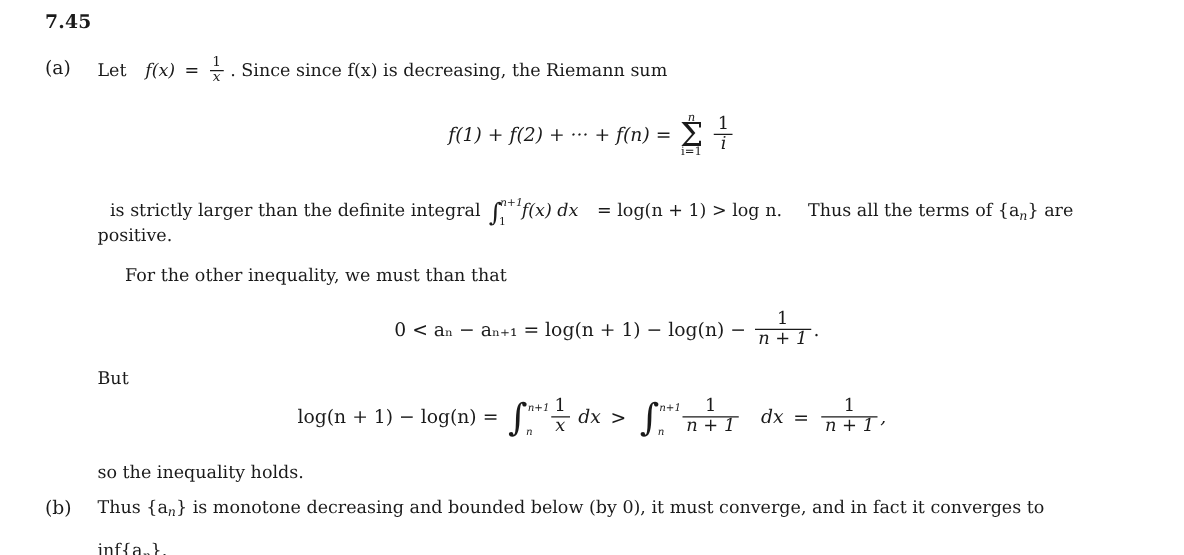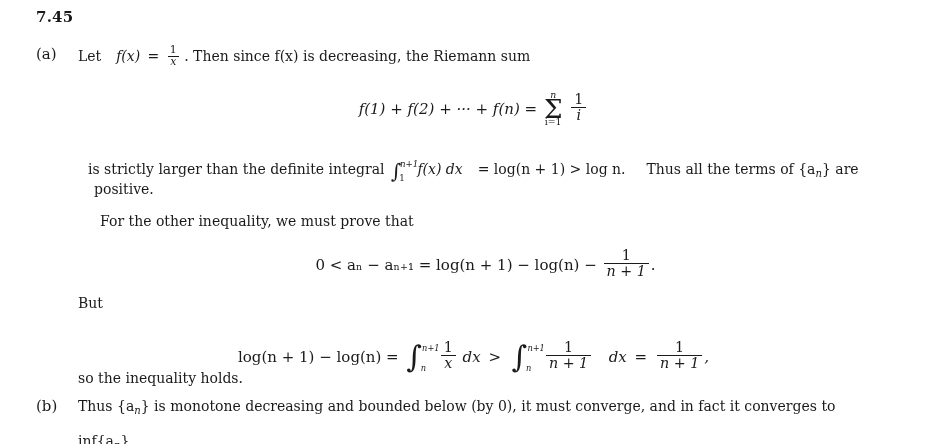--- a/index.html
+++ b/index.html
@@ -181,21 +181,21 @@
   <div class="exercise-number" id="exnum">7.45</div>
 
   <div class="part-label" style="left:36px; top:45px;">(a)</div>
 
   <div class="part-body" style="left:78px; top:45px; width:840px;">
     <span>Let</span>
     <span class="spacer-sm"></span>
     <span class="mi">f(x)</span>
     <span class="op">=</span>
     <span class="frac-sm"><span class="num">1</span><span class="den mi">x</span></span>
-    <span>. Then since f(x) is decreasing, the Riemann sum</span>
+    <span>. Since since f(x) is decreasing, the Riemann sum</span>
   </div>
 
   <div class="eq-block" style="left:0; top:92px;">
     <span class="mi">f(1) + f(2) + ··· + f(n) =</span>
     <span class="bigsum">
       <span class="lim-top">n</span>
       <span class="sigma">Σ</span>
       <span class="lim-bot">i=1</span>
     </span>
     <span class="frac"><span class="num">1</span><span class="den mi">i</span></span>
@@ -209,32 +209,32 @@
       <span class="lim-bot">1</span>
     </span>
     <span class="spacer-sm"></span>
     <span class="mi">f(x) dx</span>
     <span class="spacer-sm"></span>
     <span>= log(n + 1) &gt; log n.</span>
     <span class="spacer-md"></span>
     <span>Thus all the terms of {a</span><span class="sub">n</span><span>} are</span>
   </div>
 
-  <div class="part-body" style="left:78px; top:180px;margin-left:16px;">positive.</div>
-
-  <div class="part-body indent-para" style="left:78px; top:212px;">For the other inequality, we must prove that</div>
+  <div class="part-body" style="left:78px; top:180px;">positive.</div>
+
+  <div class="part-body indent-para" style="left:78px; top:212px;">For the other inequality, we must than that</div>
 
   <div class="eq-block" style="left:0; top:248px;margin-left:12px;">
     <span>0 &lt; aₙ − aₙ₊₁ = log(n + 1) − log(n) −</span>
     <span class="frac"><span class="num">1</span><span class="den mi">n + 1</span></span><span>.</span>
   </div>
 
   <div class="part-body" style="left:78px; top:294px;">But</div>
 
-  <div class="eq-block" style="left:0; top:340px;">
+  <div class="eq-block" style="left:0; top:318px;">
     <span>log(n + 1) − log(n) =</span>
     <span class="intg">
       <span class="lim-top">n+1</span>
       <span class="glyph">∫</span>
       <span class="lim-bot">n</span>
     </span>
     <span class="spacer-sm"></span>
     <span class="frac"><span class="num">1</span><span class="den mi">x</span></span>
     <span class="mi">dx</span>
     <span class="op">&gt;</span>

